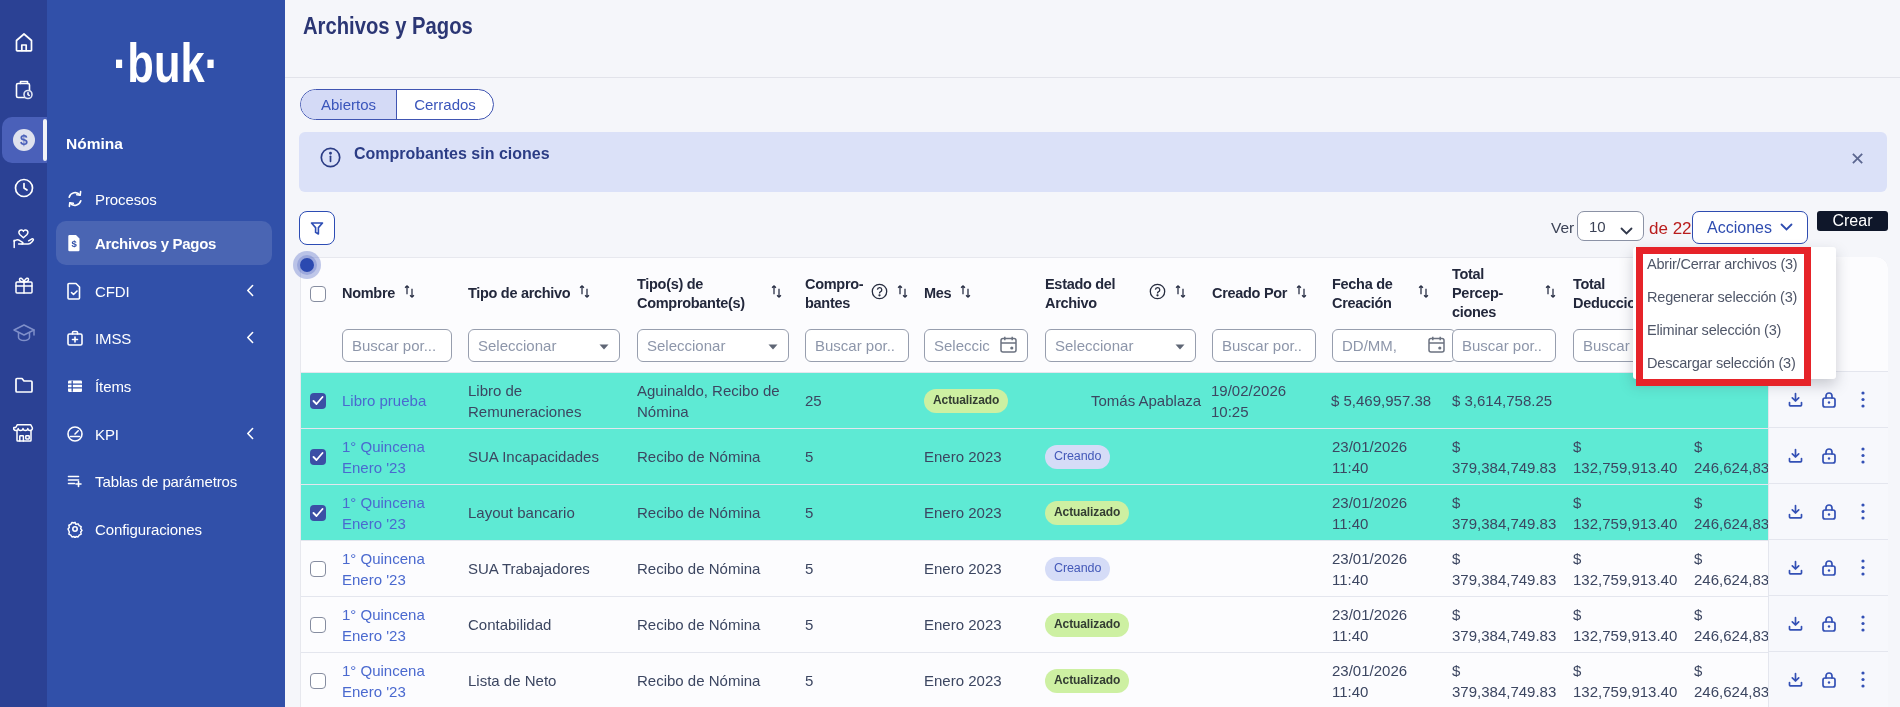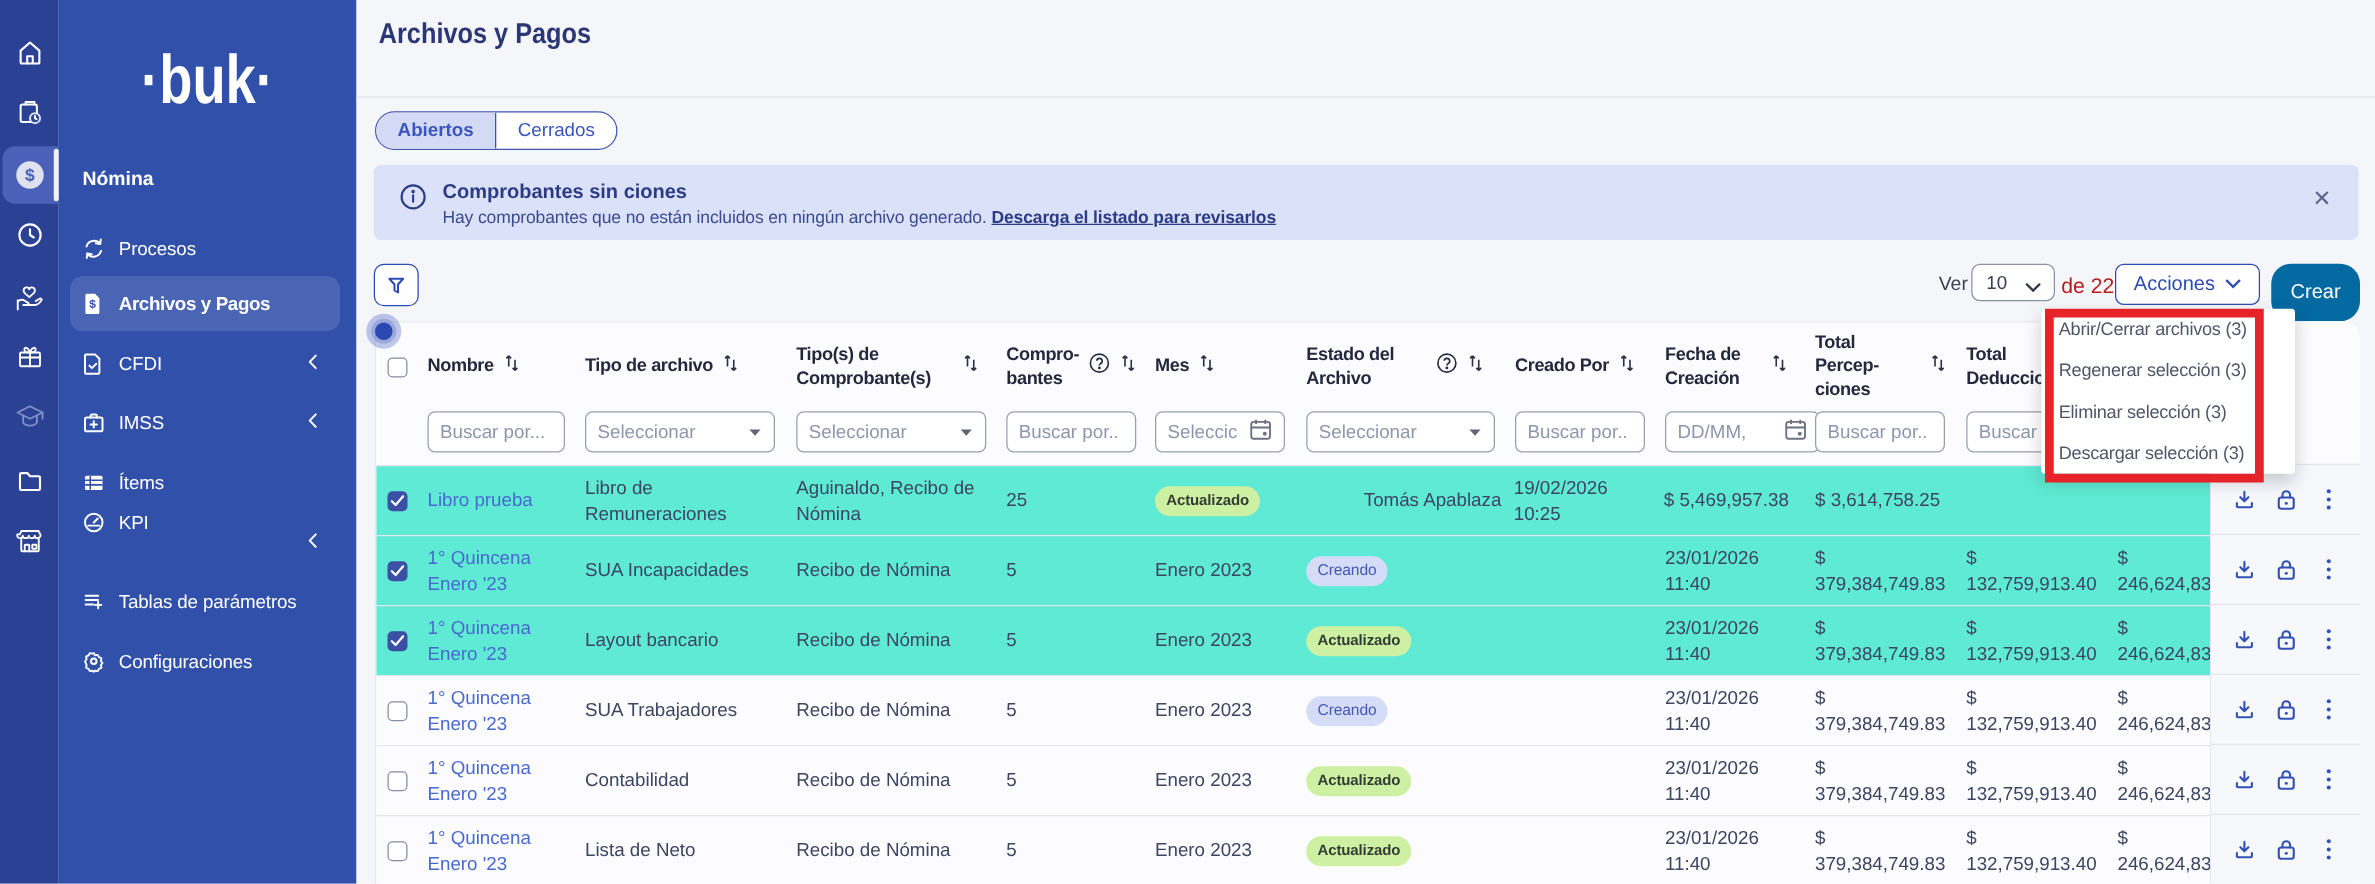--- a/index.html
+++ b/index.html
@@ -14,35 +14,35 @@
 #logo{position:absolute;left:47px;top:36px;width:238px;text-align:center;color:#fff;font-size:55px;font-weight:700;line-height:1;transform:scaleX(.79);transform-origin:center}
 .nomina{position:absolute;left:66px;top:135px;color:#fff;font-size:15.5px;font-weight:700}
 .msel{position:absolute;left:56px;top:221px;width:216px;height:44px;background:rgba(255,255,255,.12);border-radius:10px}
 .mitem{position:absolute;left:66px;width:210px;height:20px;display:flex;align-items:center;color:#fff;font-size:15px;letter-spacing:-0.1px}
 .mitem .mic{width:18px;height:18px;margin-right:11px;flex:none;display:flex;align-items:center}
 .mchev{position:absolute;width:12px}
 
 #title{position:absolute;left:303px;top:13px;font-size:23px;font-weight:700;color:#2b3674;transform:scaleX(.88);transform-origin:0 0}
 #hr1{position:absolute;left:285px;top:77px;width:1615px;height:1px;background:#e2e3ea}
 #tabs{position:absolute;left:300px;top:89px;width:194px;height:31px;border:1px solid #4055b2;border-radius:15.5px;background:#fff;display:flex;overflow:hidden}
-#tabs .t1{width:96px;background:#d4daf6;color:#3a55bb;font-size:15px;font-weight:700;display:flex;align-items:center;justify-content:center;border-right:1px solid #4055b2}
+#tabs .t1{width:96px;background:#d4daf6;color:#3a55bb;font-size:15px;font-weight:400;display:flex;align-items:center;justify-content:center;border-right:1px solid #4055b2}
 #tabs .t2{flex:1;color:#3a55bb;font-size:15px;display:flex;align-items:center;justify-content:center}
 #alert{position:absolute;left:299px;top:132px;width:1588px;height:60px;background:#dbe1f8;border-radius:6px}
 #alert .at{position:absolute;left:55px;top:13px;font-size:16px;font-weight:700;color:#2b3c85}
 #alert .ab{position:absolute;left:55px;top:33px;font-size:14px;letter-spacing:-0.1px;color:#3a4a8f}
 #alert .ab a{color:#2b3c85;font-weight:700;text-decoration:underline}
 #alert .ax{position:absolute;right:22px;top:16px;font-size:18px;color:#5b6690}
 
 #fbtn{position:absolute;left:299px;top:211px;width:36px;height:34px;border:1.5px solid #2c4cb4;border-radius:8px;background:#fff;display:flex;align-items:center;justify-content:center}
 #ver{position:absolute;left:1551px;top:219px;font-size:15.5px;color:#3b4256}
 #pagesel{position:absolute;left:1577px;top:211px;width:67px;height:30px;border:1px solid #8b92a5;border-radius:7px;background:#fff;font-size:15.5px;color:#3b4256}
 #pagesel .n{position:absolute;left:11px;top:6px;font-size:15px}
 #de22{position:absolute;left:1649px;top:219px;font-size:17px;color:#b91c1c}
 #btnacc{position:absolute;left:1692px;top:211px;width:116px;height:33px;border:1.5px solid #2e4cb0;border-radius:7px;background:#fff;color:#2e4cb0;font-size:16px;display:flex;align-items:center;justify-content:center;gap:8px}
-#btncrear{position:absolute;left:1817px;top:211px;width:71px;height:46px;border-radius:16px;background:#0369a1;color:#fff;font-size:16px;font-weight:400;display:flex;align-items:center;justify-content:center}
+#btncrear{position:absolute;left:1817px;top:211px;width:71px;height:20px;border-radius:3px;background:#0f172a;color:#fff;font-size:16px;font-weight:400;display:flex;align-items:center;justify-content:center}
 
 #card{position:absolute;left:300px;top:257px;width:1588px;height:450px;background:#fcfcfe;border:1px solid #e7e8ee;border-bottom:none;border-radius:12px 12px 0 0;overflow:hidden}
 .frow{display:flex}
 .c0{width:33px;flex:none}.c1{width:126px;flex:none}.c2{width:169px;flex:none}.c3{width:168px;flex:none}
 .c4{width:119px;flex:none}.c5{width:121px;flex:none}.c6{width:167px;flex:none}.c7{width:120px;flex:none}
 .c8{width:120px;flex:none}.c9{width:121px;flex:none}.c10{width:121px;flex:none}.c11{width:203px;flex:none}
 #thead{height:71px;position:relative}
 .hcell{display:flex;align-items:center;padding-left:8px;font-size:14.5px;font-weight:700;color:#23283c;line-height:19px;letter-spacing:-0.3px}
 .hsort{margin-left:9px;flex:none}
 .hq{margin-left:8px;flex:none}
@@ -128,21 +128,21 @@
     </svg></div>
 <div class="mitem" style="top:376px">
     <span class="mic">
       <svg width="18" height="18" viewBox="0 0 18 18" fill="none" stroke="#fff" stroke-width="1.6" stroke-linecap="round" stroke-linejoin="round">
         <rect x="2" y="3.5" width="14" height="11.5" rx="1.2" fill="#fff" stroke="none"></rect>
         <path d="M2.5 7.2h13M2.5 10.9h13M6.2 4.2v10" stroke="#3150a9" stroke-width="1.3"></path>
       </svg>
     </span>
     <span>Ítems</span>
   </div>
-<div class="mitem" style="top:408px">
+<div class="mitem" style="top:424px">
     <span class="mic">
       <svg width="18" height="18" viewBox="0 0 18 18" fill="none" stroke="#fff" stroke-width="1.6" stroke-linecap="round" stroke-linejoin="round">
         <circle cx="9" cy="9" r="7"></circle>
         <path d="M9 9l3.2-3.2"></path>
         <path d="M4.5 11.5h9" stroke-width="1.3"></path>
       </svg>
     </span>
     <span>KPI</span>
   </div>
 <div class="mchev" style="left:246px;top:426px"><svg width="8" height="13" viewBox="0 0 8 13" fill="none" stroke="#fff" stroke-width="1.6" stroke-linecap="round" stroke-linejoin="round">
@@ -235,21 +235,20 @@
     <div class="t1">Abiertos</div>
     <div class="t2">Cerrados</div>
   </div>
 <div id="alert">
   <svg style="position:absolute;left:21px;top:15px" width="21" height="21" viewBox="0 0 21 21" fill="none" stroke="#2b3c85" stroke-width="1.7">
       <circle cx="10.5" cy="10.5" r="9.2"></circle>
       <path d="M10.5 9.3v5" stroke-linecap="round"></path>
       <circle cx="10.5" cy="6.3" r=".6" fill="#2b3c85"></circle>
     </svg>
     <div class="at">Comprobantes sin ciones</div>
-  <div class="ab">Hay comprobantes que no están incluidos en ningún archivo generado. <a>Descarga el listado para revisarlos</a></div>
   <div class="ax">✕</div>
 </div>
 <div id="fbtn">
     <svg width="14" height="15" viewBox="0 0 14 15" fill="none" stroke="#2c4cb4" stroke-width="1.6" stroke-linejoin="round">
       <path d="M1.5 2h11l-4.1 4.6v6.4l-2.8-1.6V6.6z"></path>
     </svg>
   </div>
 <div id="ver">Ver</div>
 <div id="pagesel">
     <span class="n">10</span>

